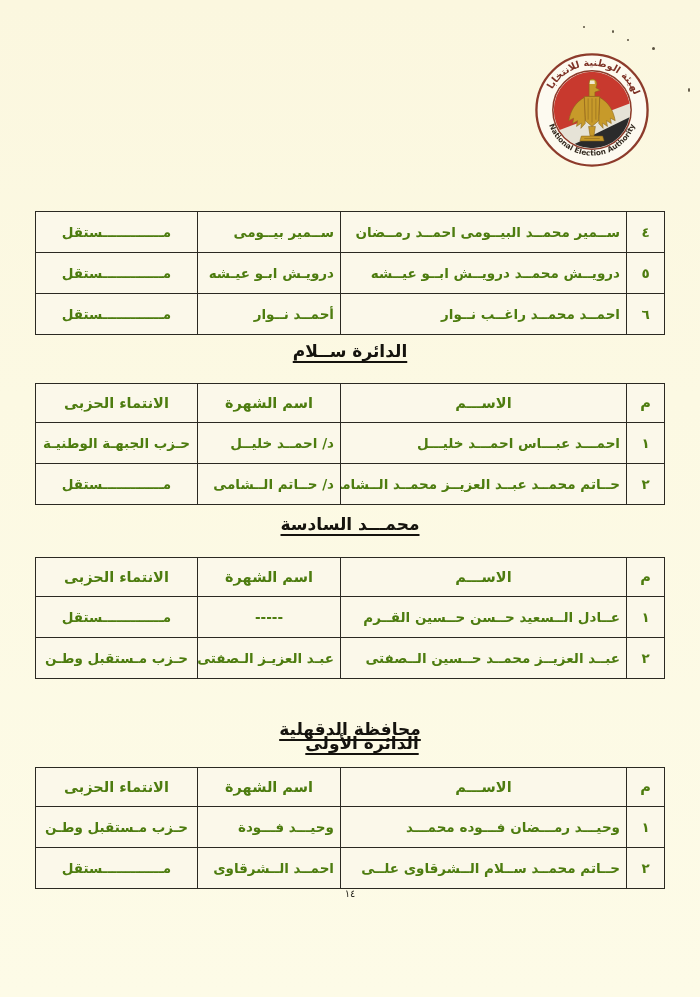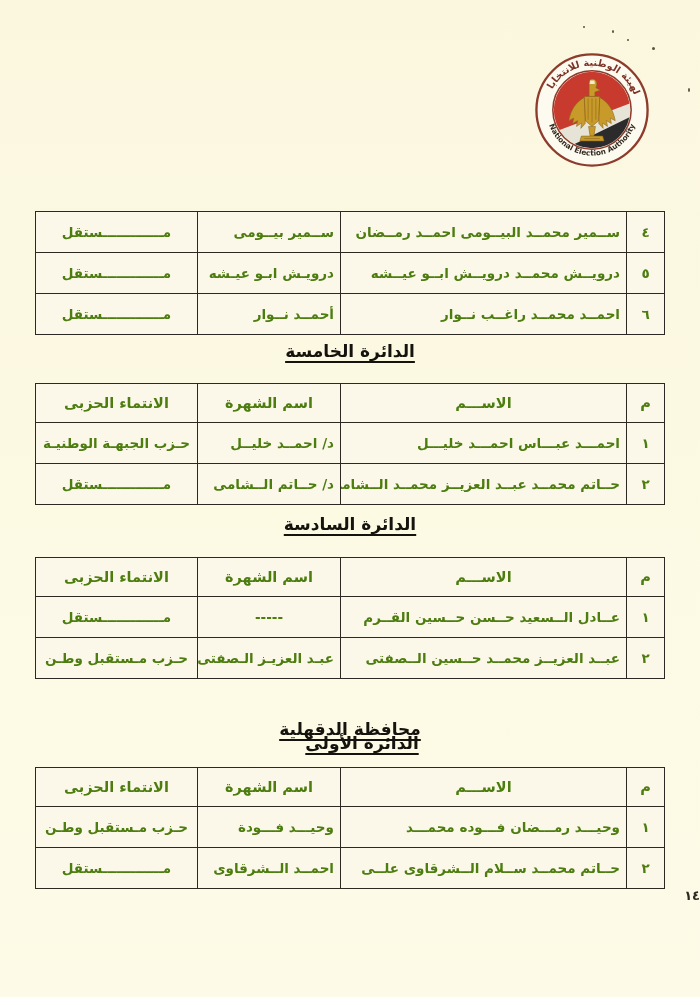--- a/index.html
+++ b/index.html
@@ -36,22 +36,22 @@
   .cell-alias{text-align:right;}
   .cell-party{text-align:center;}
   .doc-table tr.data-row td{height:40px;}
   
   .section-heading{
     position:absolute;left:0;width:700px;text-align:center;direction:rtl;
     font-weight:bold;font-size:17px;color:#15130e;
     text-decoration:underline;text-underline-offset:4px;text-decoration-thickness:1.5px;
   }
   .page-number{
-    position:absolute;left:0;width:700px;top:888px;
-    font-size:13px;color:#2a2820;direction:rtl;font-weight:bold;
+    position:absolute;left:0;width:700px;top:888px;text-align:center;
+    font-size:10px;color:#2a2820;direction:rtl;
   }
 </style>
 </head>
 <body>
 
 <div class="page-sheet"></div>
 
 <div class="speck" style="left:612px;top:30px;width:2px;height:3px;"></div>
 <div class="speck" style="left:627px;top:39px;width:2px;height:2px;"></div>
 <div class="speck" style="left:652px;top:47px;width:3px;height:3px;"></div>
@@ -116,21 +116,21 @@
     </tr>
     <tr class="data-row">
       <td class="cell-num">٦</td>
       <td class="cell-name">احمــد محمــد راغــب نــوار</td>
       <td class="cell-alias">أحمــد نــوار</td>
       <td class="cell-party">مـــــــــــــستقل</td>
     </tr>
   </tbody>
 </table>
 
-<div class="section-heading" style="top:341px;">الدائرة الخامسة</div>
+<div class="section-heading" style="top:341px;">الدائرة ســلام</div>
 
 <table class="doc-table" style="top:383px;">
   <colgroup>
       <col class="col-num">
       <col class="col-name">
       <col class="col-alias">
       <col class="col-party">
     </colgroup>
   <thead>
     <tr>
@@ -149,21 +149,21 @@
     </tr>
     <tr class="data-row">
       <td class="cell-num">٢</td>
       <td class="cell-name">حــاتم محمــد عبــد العزيــز محمــد الــشامى</td>
       <td class="cell-alias">د/ حــاتم الــشامى</td>
       <td class="cell-party">مـــــــــــــستقل</td>
     </tr>
   </tbody>
 </table>
 
-<div class="section-heading" style="top:514px;">الدائرة السادسة</div>
+<div class="section-heading" style="top:514px;">محمـــد السادسة</div>
 
 <table class="doc-table" style="top:557px;">
   <colgroup>
       <col class="col-num">
       <col class="col-name">
       <col class="col-alias">
       <col class="col-party">
     </colgroup>
   <thead>
     <tr>

